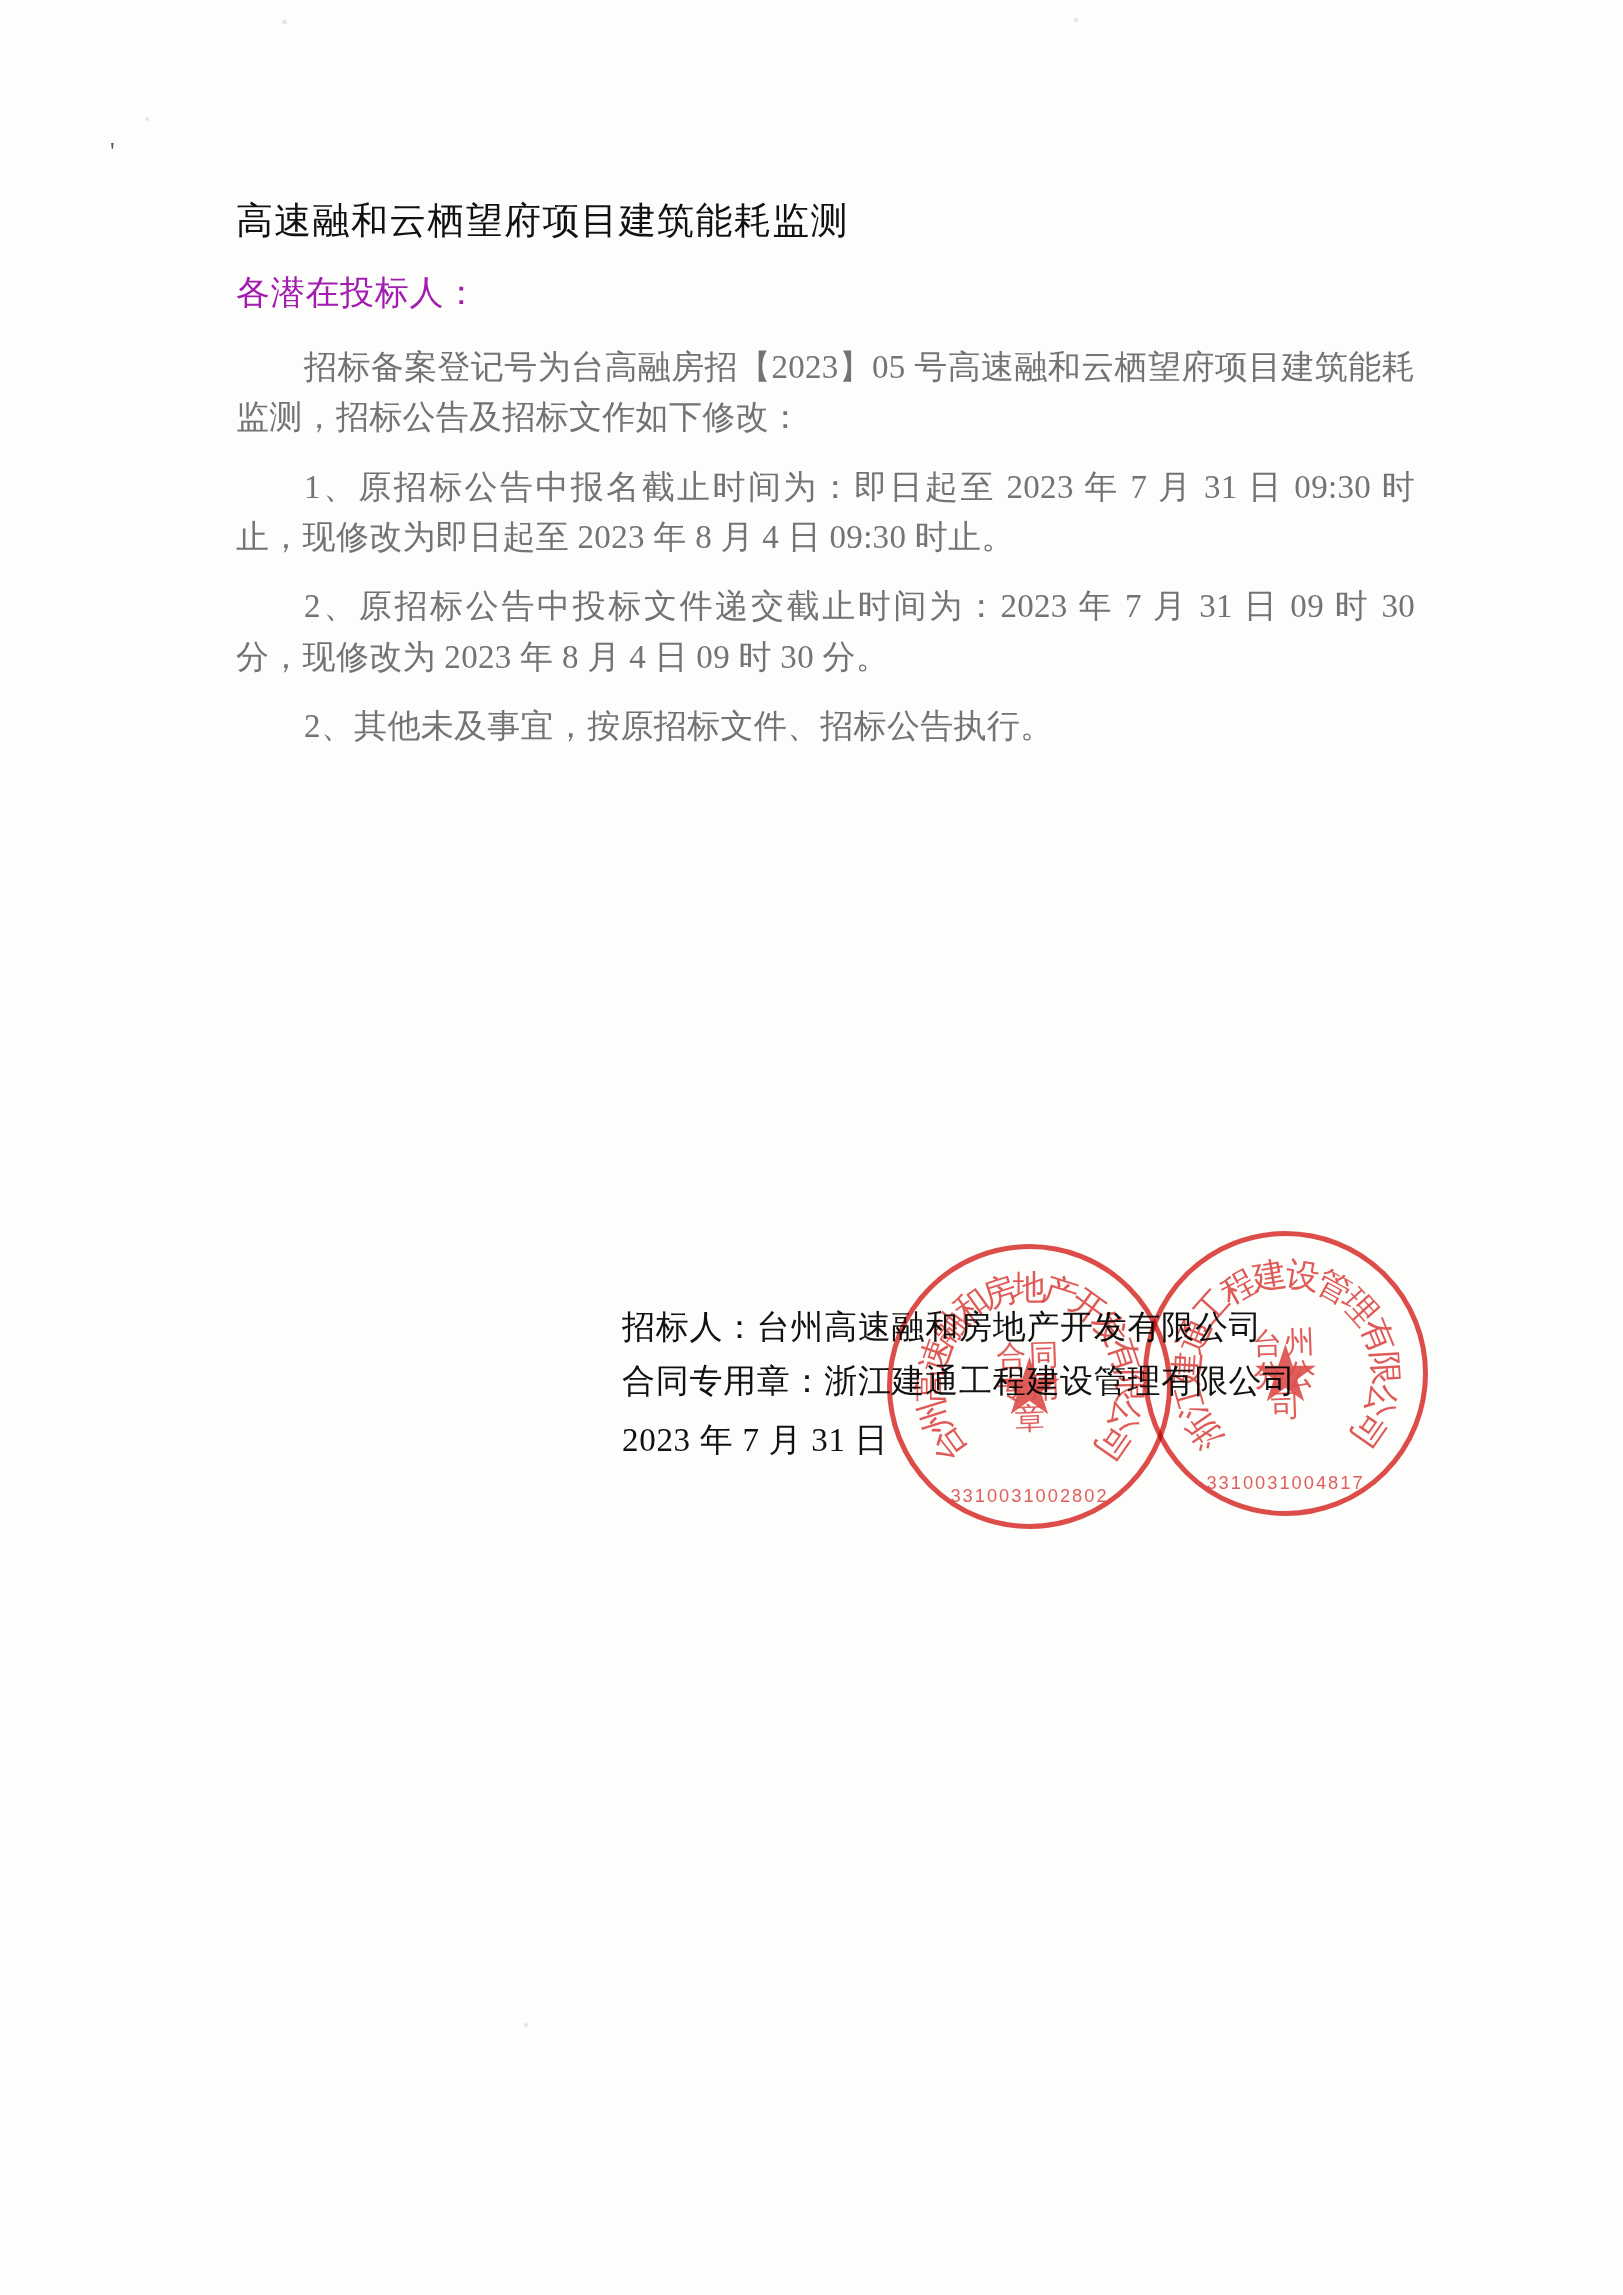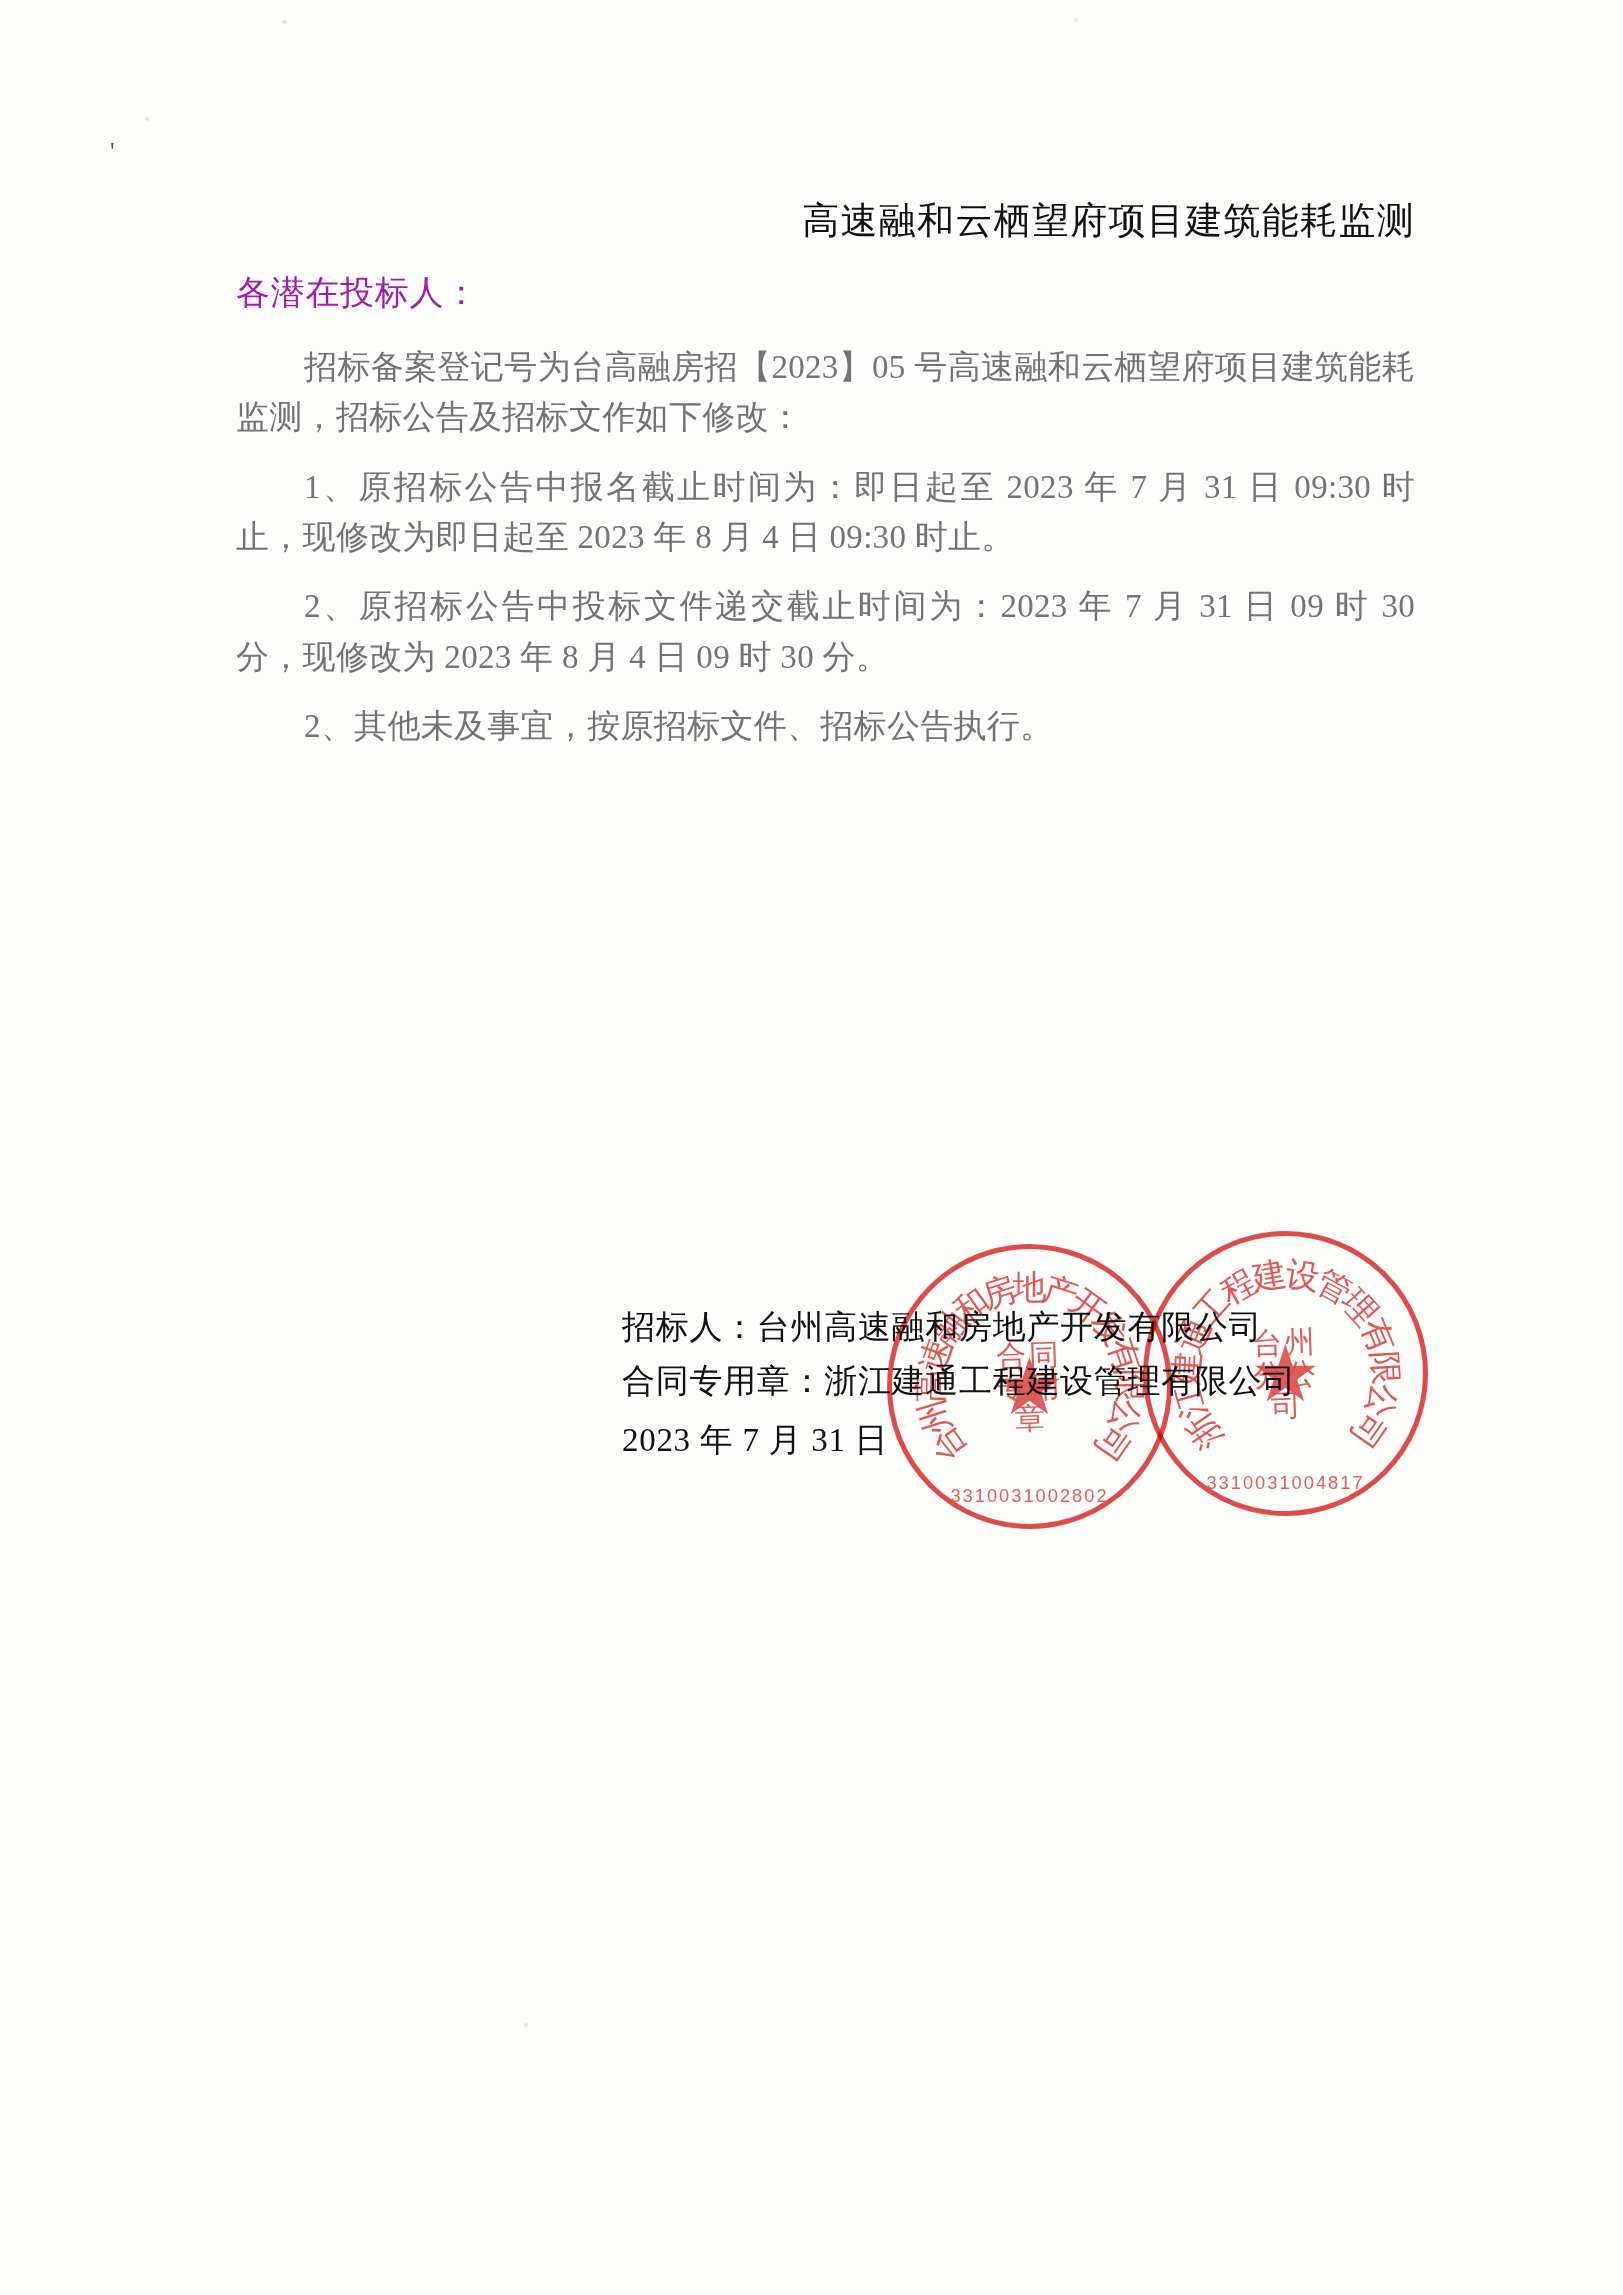--- a/index.html
+++ b/index.html
@@ -31,21 +31,21 @@
     line-height: 1;
     font-family: "Liberation Serif", serif;
   }
   .doc-body {
     position: absolute;
     left: 236px;
     top: 196px;
     width: 1179px;
   }
   .title-line {
-    text-align: right;
+    text-align: left;
     font-size: 37px;
     letter-spacing: 1.3px;
     color: #111;
     margin-bottom: 23.6px;
     font-family: "Liberation Serif", "DejaVu Serif", serif;
     font-weight: 400;
   }
   .title-line.second {
     margin-bottom: 42px;
   }

